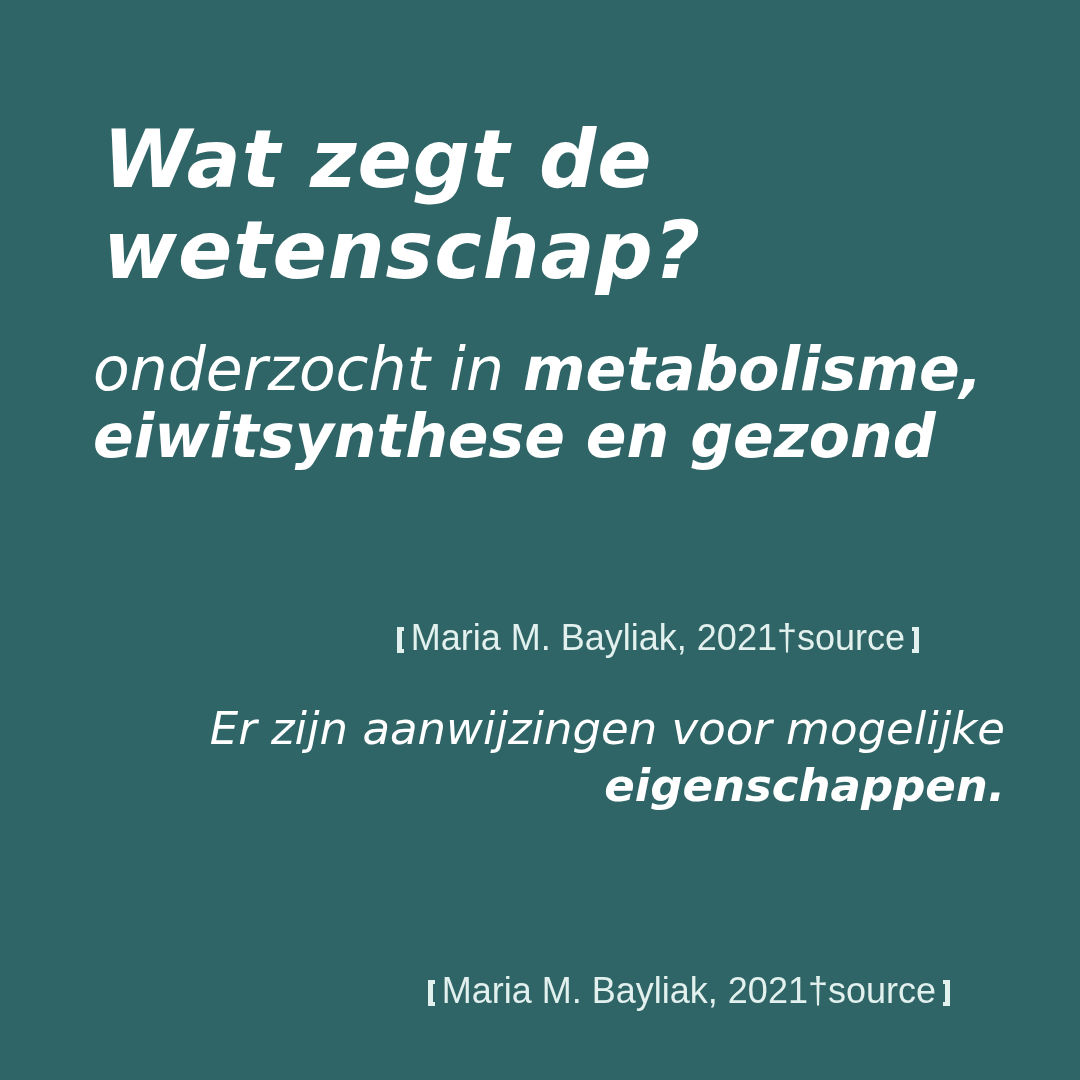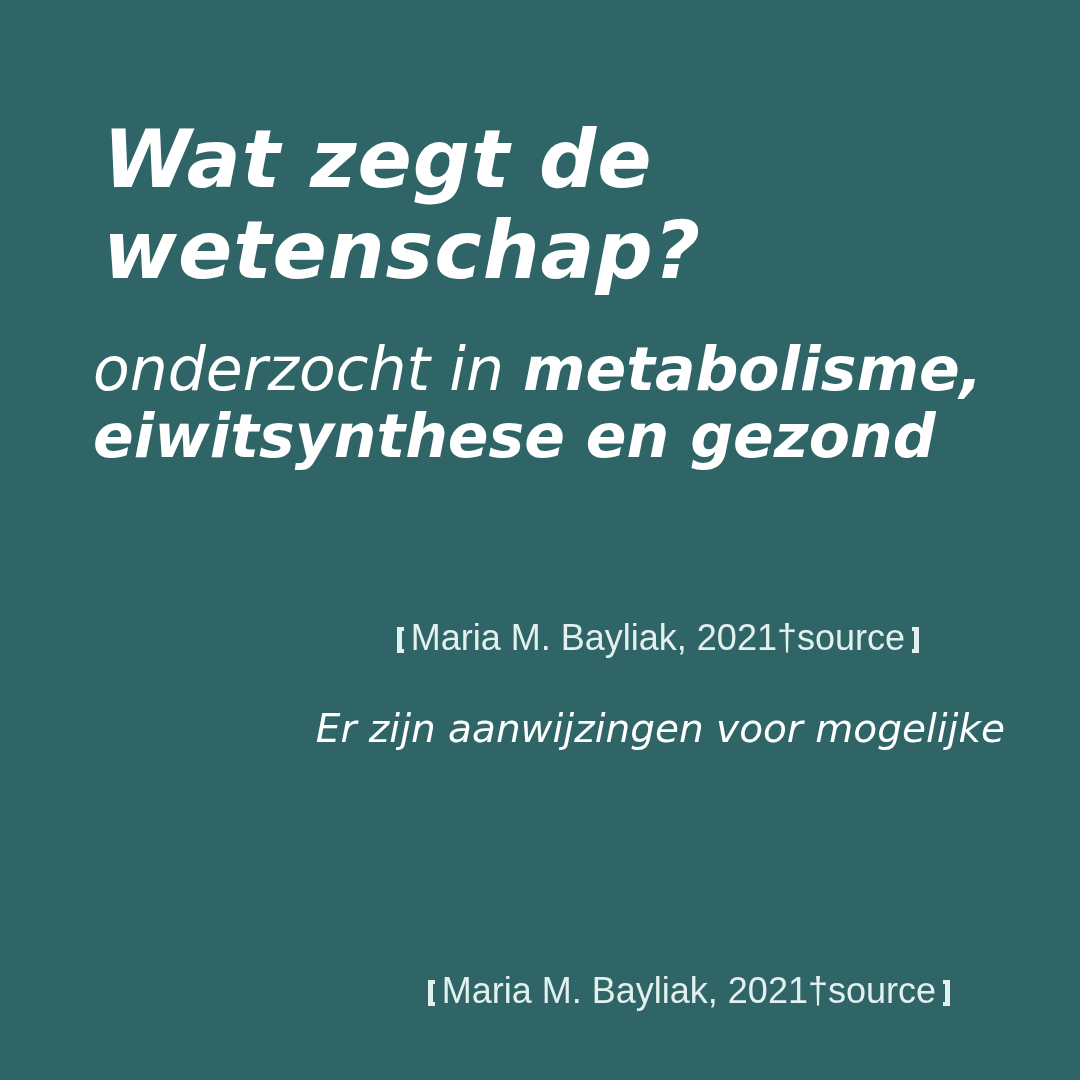--- a/index.html
+++ b/index.html
@@ -36,21 +36,21 @@
     color:var(--fg);
   }
   .para-1{
     left:93px;top:336px;
     font-size:60px;
     line-height:67px;
     text-align:left;
   }
   .para-2{
     right:75px;top:700px;
-    font-size:39px;
+    font-size:45px;
     line-height:57px;
     text-align:right;
   }
   .line{display:block;}
   .light{font-weight:400;}
   .bold{font-weight:700;}
   .citation{
     position:absolute;
     font-family:"Liberation Sans","DejaVu Sans",sans-serif;
     font-style:normal;
@@ -95,19 +95,20 @@
     <span class="line"><span class="light">onderzocht in </span><span class="bold">metabolisme,</span></span>
     <span class="line"><span class="bold">eiwitsynthese en gezond</span></span>
   </p>
 
   <div class="citation citation-1">
     <span class="bracket bracket-left"></span><span>Maria M. Bayliak, 2021†source</span><span class="bracket bracket-right"></span>
   </div>
 
   <p class="para para-2">
     <span class="line"><span class="light">Er zijn aanwijzingen voor mogelijke</span></span>
+    <span class="line"><span class="bold">eigenschappen.</span></span>
   </p>
 
   <div class="citation citation-2">
     <span class="bracket bracket-left"></span><span>Maria M. Bayliak, 2021†source</span><span class="bracket bracket-right"></span>
   </div>
 
 </div>
 
 </body></html>

